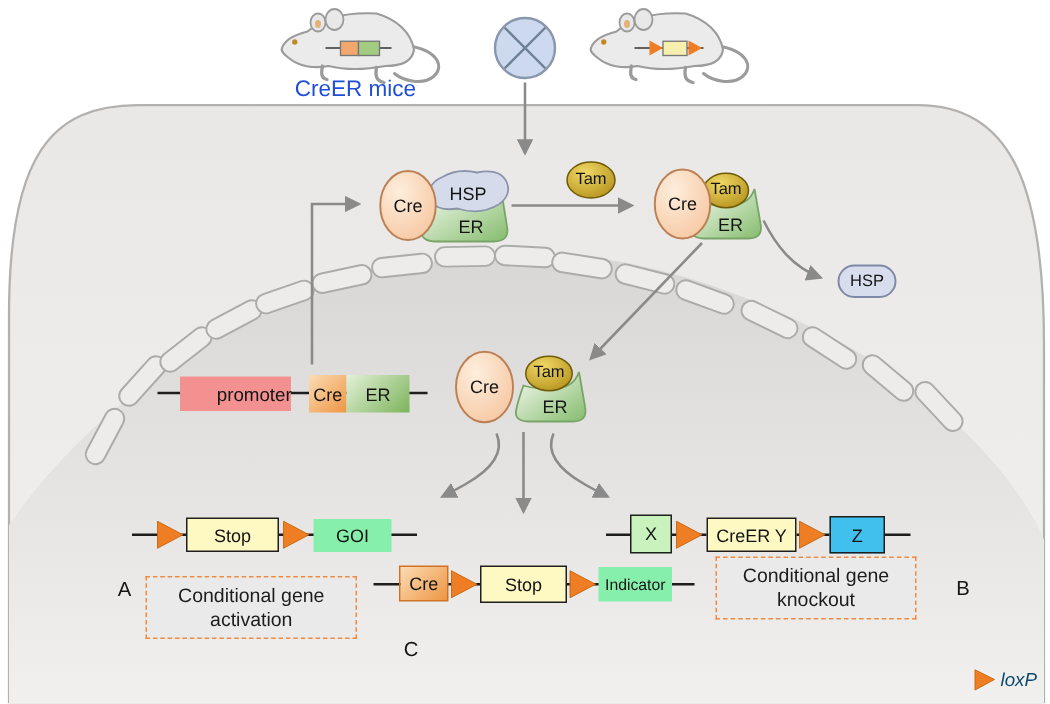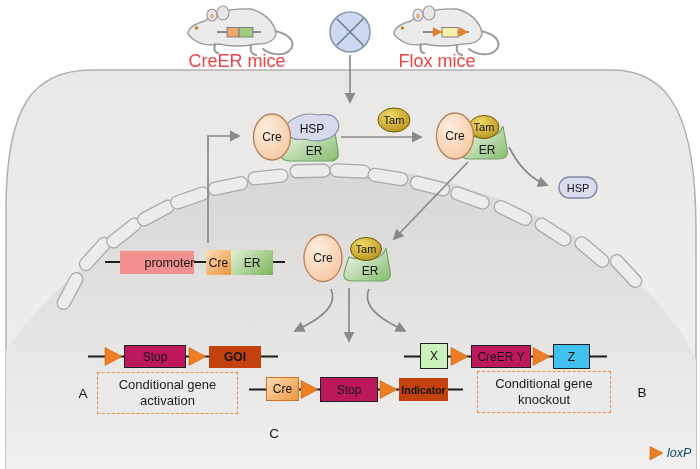--- a/index.html
+++ b/index.html
@@ -8,29 +8,29 @@
     font-family:"Liberation Sans","DejaVu Sans",sans-serif;color:#1b1b1b;
     -webkit-font-smoothing:antialiased;
   }
   #bg{position:absolute;left:0;top:0;width:700px;height:469px;}
   .mol{
     position:absolute;transform:translate(-50%,-50%);
     font-size:12px;line-height:1;white-space:nowrap;color:#151515;
   }
   .mol.sm{font-size:11px;}
   .mouse-label{
-    position:absolute;text-align:center;font-size:18px;color:#ef4444;
+    position:absolute;text-align:center;font-size:15px;color:#1d4ed8;
   }
   .gene-box{
     position:absolute;display:flex;align-items:center;justify-content:center;
     font-size:12px;box-sizing:border-box;white-space:nowrap;color:#141414;
   }
   .bordered{border:1.4px solid #1f1f1f;}
-  .yellow{background:#be185d;}
-  .lavender{background:#c2410c;font-weight:bold;}
+  .yellow{background:#fef9c3;}
+  .lavender{background:#86efac;}
   .pinkbox{background:#f39191;}
   .orangegrad{background:linear-gradient(135deg,#fbdcb4 0%,#ee9643 100%);}
   .greengrad{background:linear-gradient(135deg,#e3f0d6 0%,#7cb45c 100%);}
   .xgreen{background:#c9f2bd;}
   .zblue{background:#41c0ee;}
   .panel{
     position:absolute;border:1.5px dashed #ef8a3e;background:#ebeaea;
     display:flex;align-items:center;justify-content:center;box-sizing:border-box;
   }
   .panel .cap{
@@ -178,21 +178,20 @@
     <rect x="559" y="177" width="38" height="21" rx="10.5" fill="#d7dded" stroke="#7e89a6" stroke-width="1.3"></rect>
 
     <g>
       <path d="M 349,257 Q 345,268 344,274 Q 343,281 353,281 L 382,281 Q 392,281 390,271 L 386,248 Q 382,260 366,259 Q 354,259 349,257 Z" fill="url(#erGrad)" stroke="#79a468" stroke-width="1.2"></path>
       <ellipse cx="366" cy="249" rx="15.5" ry="11.5" fill="url(#tamGrad)" stroke="#6f5a08" stroke-width="1"></ellipse>
       <ellipse cx="323" cy="258" rx="19" ry="23.5" fill="url(#creGrad)" stroke="#bb8055" stroke-width="1.3"></ellipse>
     </g>
   </svg>
 
   <div class="mouse-label" style="left:180px;top:51px;width:114px;">CreER mice</div>
-  <div class="mouse-label" style="left:382px;top:51px;width:110px;">Flox mice</div>
 
   <span class="mol" style="left:272px;top:137px;">Cre</span>
   <span class="mol" style="left:312px;top:129px;">HSP</span>
   <span class="mol" style="left:314px;top:151px;">ER</span>
   <span class="mol sm" style="left:394px;top:120px;">Tam</span>
   <span class="mol" style="left:455px;top:136px;">Cre</span>
   <span class="mol sm" style="left:484px;top:127px;">Tam</span>
   <span class="mol" style="left:487px;top:150px;">ER</span>
   <span class="mol sm" style="left:578px;top:188px;">HSP</span>
   <span class="mol" style="left:323px;top:258px;">Cre</span>
@@ -207,21 +206,21 @@
   <div class="gene-box lavender" style="left:209px;top:346px;width:52px;height:22px;">GOI</div>
 
   <div class="gene-box xgreen bordered" style="left:420px;top:343px;width:28px;height:26px;">X</div>
   <div class="gene-box yellow bordered" style="left:471px;top:345px;width:60px;height:23px;">CreER Y</div>
   <div class="gene-box zblue bordered" style="left:553px;top:344px;width:37px;height:25px;">Z</div>
 
   <div class="gene-box orangegrad" style="left:266px;top:377px;width:33px;height:24px;border:1px solid #cf7226;">Cre</div>
   <div class="gene-box yellow bordered" style="left:320px;top:377px;width:58px;height:25px;">Stop</div>
   <div class="gene-box lavender" style="left:399px;top:378px;width:49px;height:23px;font-size:10.5px;">Indicator</div>
 
-  <div class="panel" style="left:97px;top:372px;width:141px;height:42px;">
+  <div class="panel" style="left:97px;top:384px;width:141px;height:42px;">
     <div class="cap">Conditional gene activation</div>
   </div>
   <div class="panel" style="left:477px;top:371px;width:134px;height:42px;">
     <div class="cap">Conditional gene knockout</div>
   </div>
 
   <span class="letter" style="left:83px;top:393px;">A</span>
   <span class="letter" style="left:642px;top:392px;">B</span>
   <span class="letter" style="left:274px;top:433px;">C</span>
 

